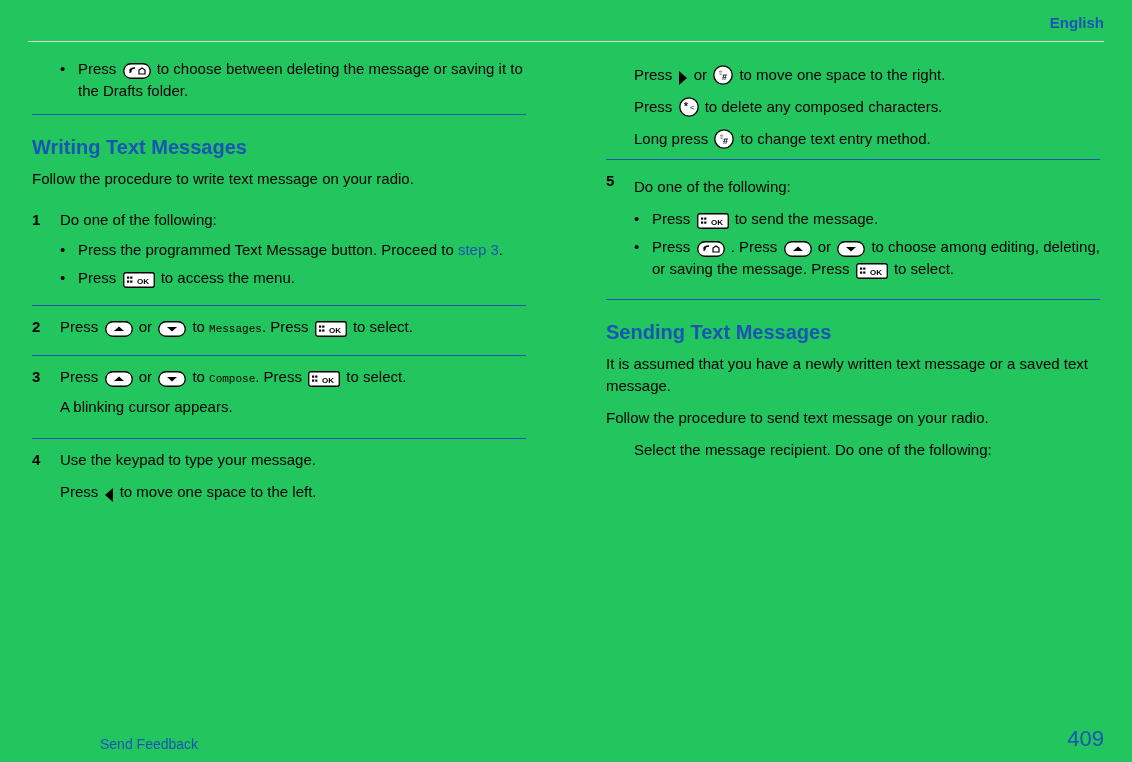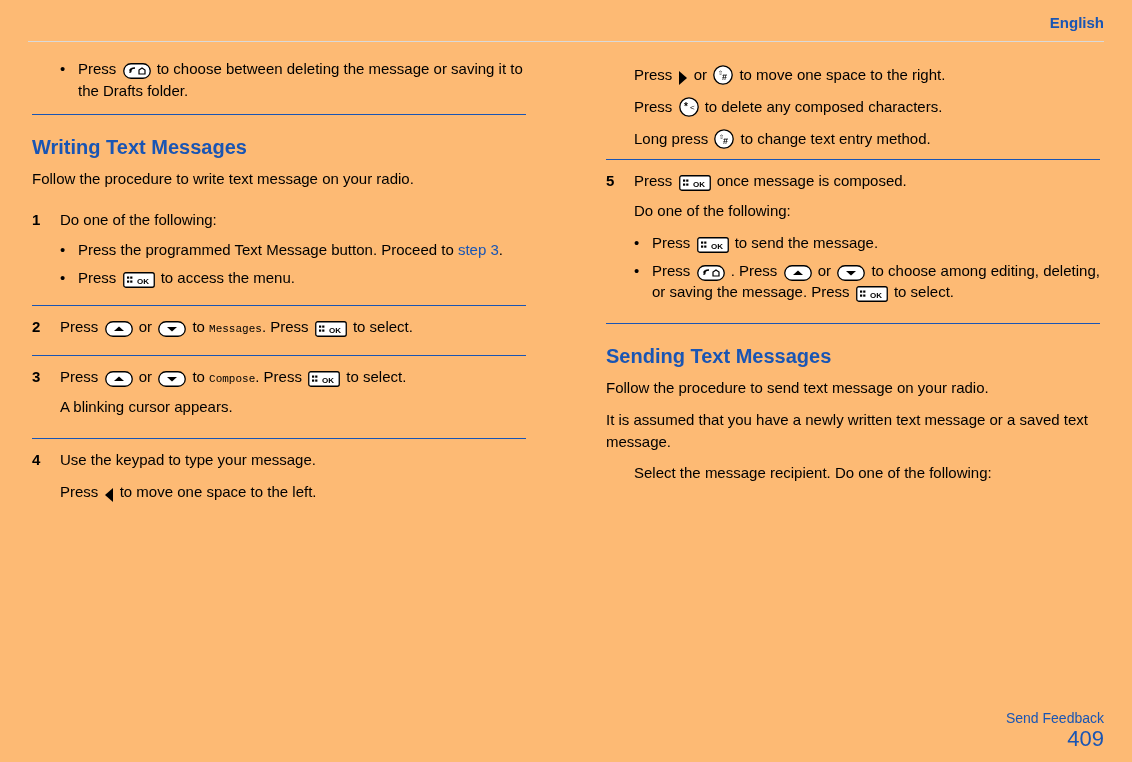--- a/index.html
+++ b/index.html
@@ -5,21 +5,21 @@
   * { box-sizing: border-box; }
   html, body { margin: 0; padding: 0; }
   body {
     font-family: Arial, Helvetica, sans-serif;
     font-size: 15px;
     color: #000;
     background: #f1f1f1;
     width: 1132px;
   }
   .page {
-    background: #fdba74;
+    background: #22c55e;
     width: 1132px;
     min-height: 762px;
     position: relative;
     padding: 14px 28px 14px 28px;
   }
   .lang-header {
     text-align: right;
     color: #1955b4;
     font-weight: bold;
     font-size: 15px;
@@ -99,21 +99,20 @@
     margin: 0 2px;
   }
   .icon-oval svg, .icon-btn svg { display: block; }
   .footer {
     position: absolute;
     left: 0; right: 0; bottom: 10px;
     display: flex;
     justify-content: space-between;
     align-items: flex-end;
     padding: 0 28px 0 100px;
-    flex-direction: column;
   }
   .feedback { color: #1955b4; font-size: 14px; }
   .pagenum { color: #1955b4; font-weight: normal; font-size: 22px; }
   .stepblock { margin-bottom: 8px; }
   .indent { padding-left: 28px; }
   .sep-top { border-top: 1.5px solid #1955b4; margin-top: 6px; padding-top:10px; }
 </style>
 </head>
 <body>
 
@@ -280,27 +279,20 @@
           <span class="icon-btn"><svg width="20" height="20">
                 <use href="#ic-hash"></use>
               </svg></span>
           <span> to change text entry method.</span>
         </p>
       </div>
 
       <ol class="steps" style="margin-top:4px">
         <li class="sep-top" style="border-top:1.5px solid #1955b4;">
           <span class="stepnum">5</span>
-          <div class="stepblock">
-            <span>Press </span>
-            <span class="icon-btn"><svg width="32" height="16">
-                  <use href="#ic-ok"></use>
-                </svg></span>
-            <span> once message is composed.</span>
-          </div>
           <p>Do one of the following:</p>
           <ul class="bullets">
             <li>
               <span>Press </span>
               <span class="icon-btn"><svg width="32" height="16">
                     <use href="#ic-ok"></use>
                   </svg></span>
               <span> to send the message.</span>
             </li>
             <li>
@@ -321,22 +313,22 @@
                     <use href="#ic-ok"></use>
                   </svg></span>
               <span> to select.</span>
             </li>
           </ul>
         </li>
       </ol>
       <div style="border-top:1.5px solid #1955b4; margin-top:4px;"></div>
 
       <h2 class="section">Sending Text Messages</h2>
+      <p>It is assumed that you have a newly written text message or a saved text message.</p>
       <p>Follow the procedure to send text message on your radio.</p>
-      <p>It is assumed that you have a newly written text message or a saved text message.</p>
       <div class="indent">
         <p>Select the message recipient. Do one of the following:</p>
       </div>
 
     </div>
   </div>
 
   <div class="footer">
     <span class="feedback">Send Feedback</span>
     <span class="pagenum">409</span>

